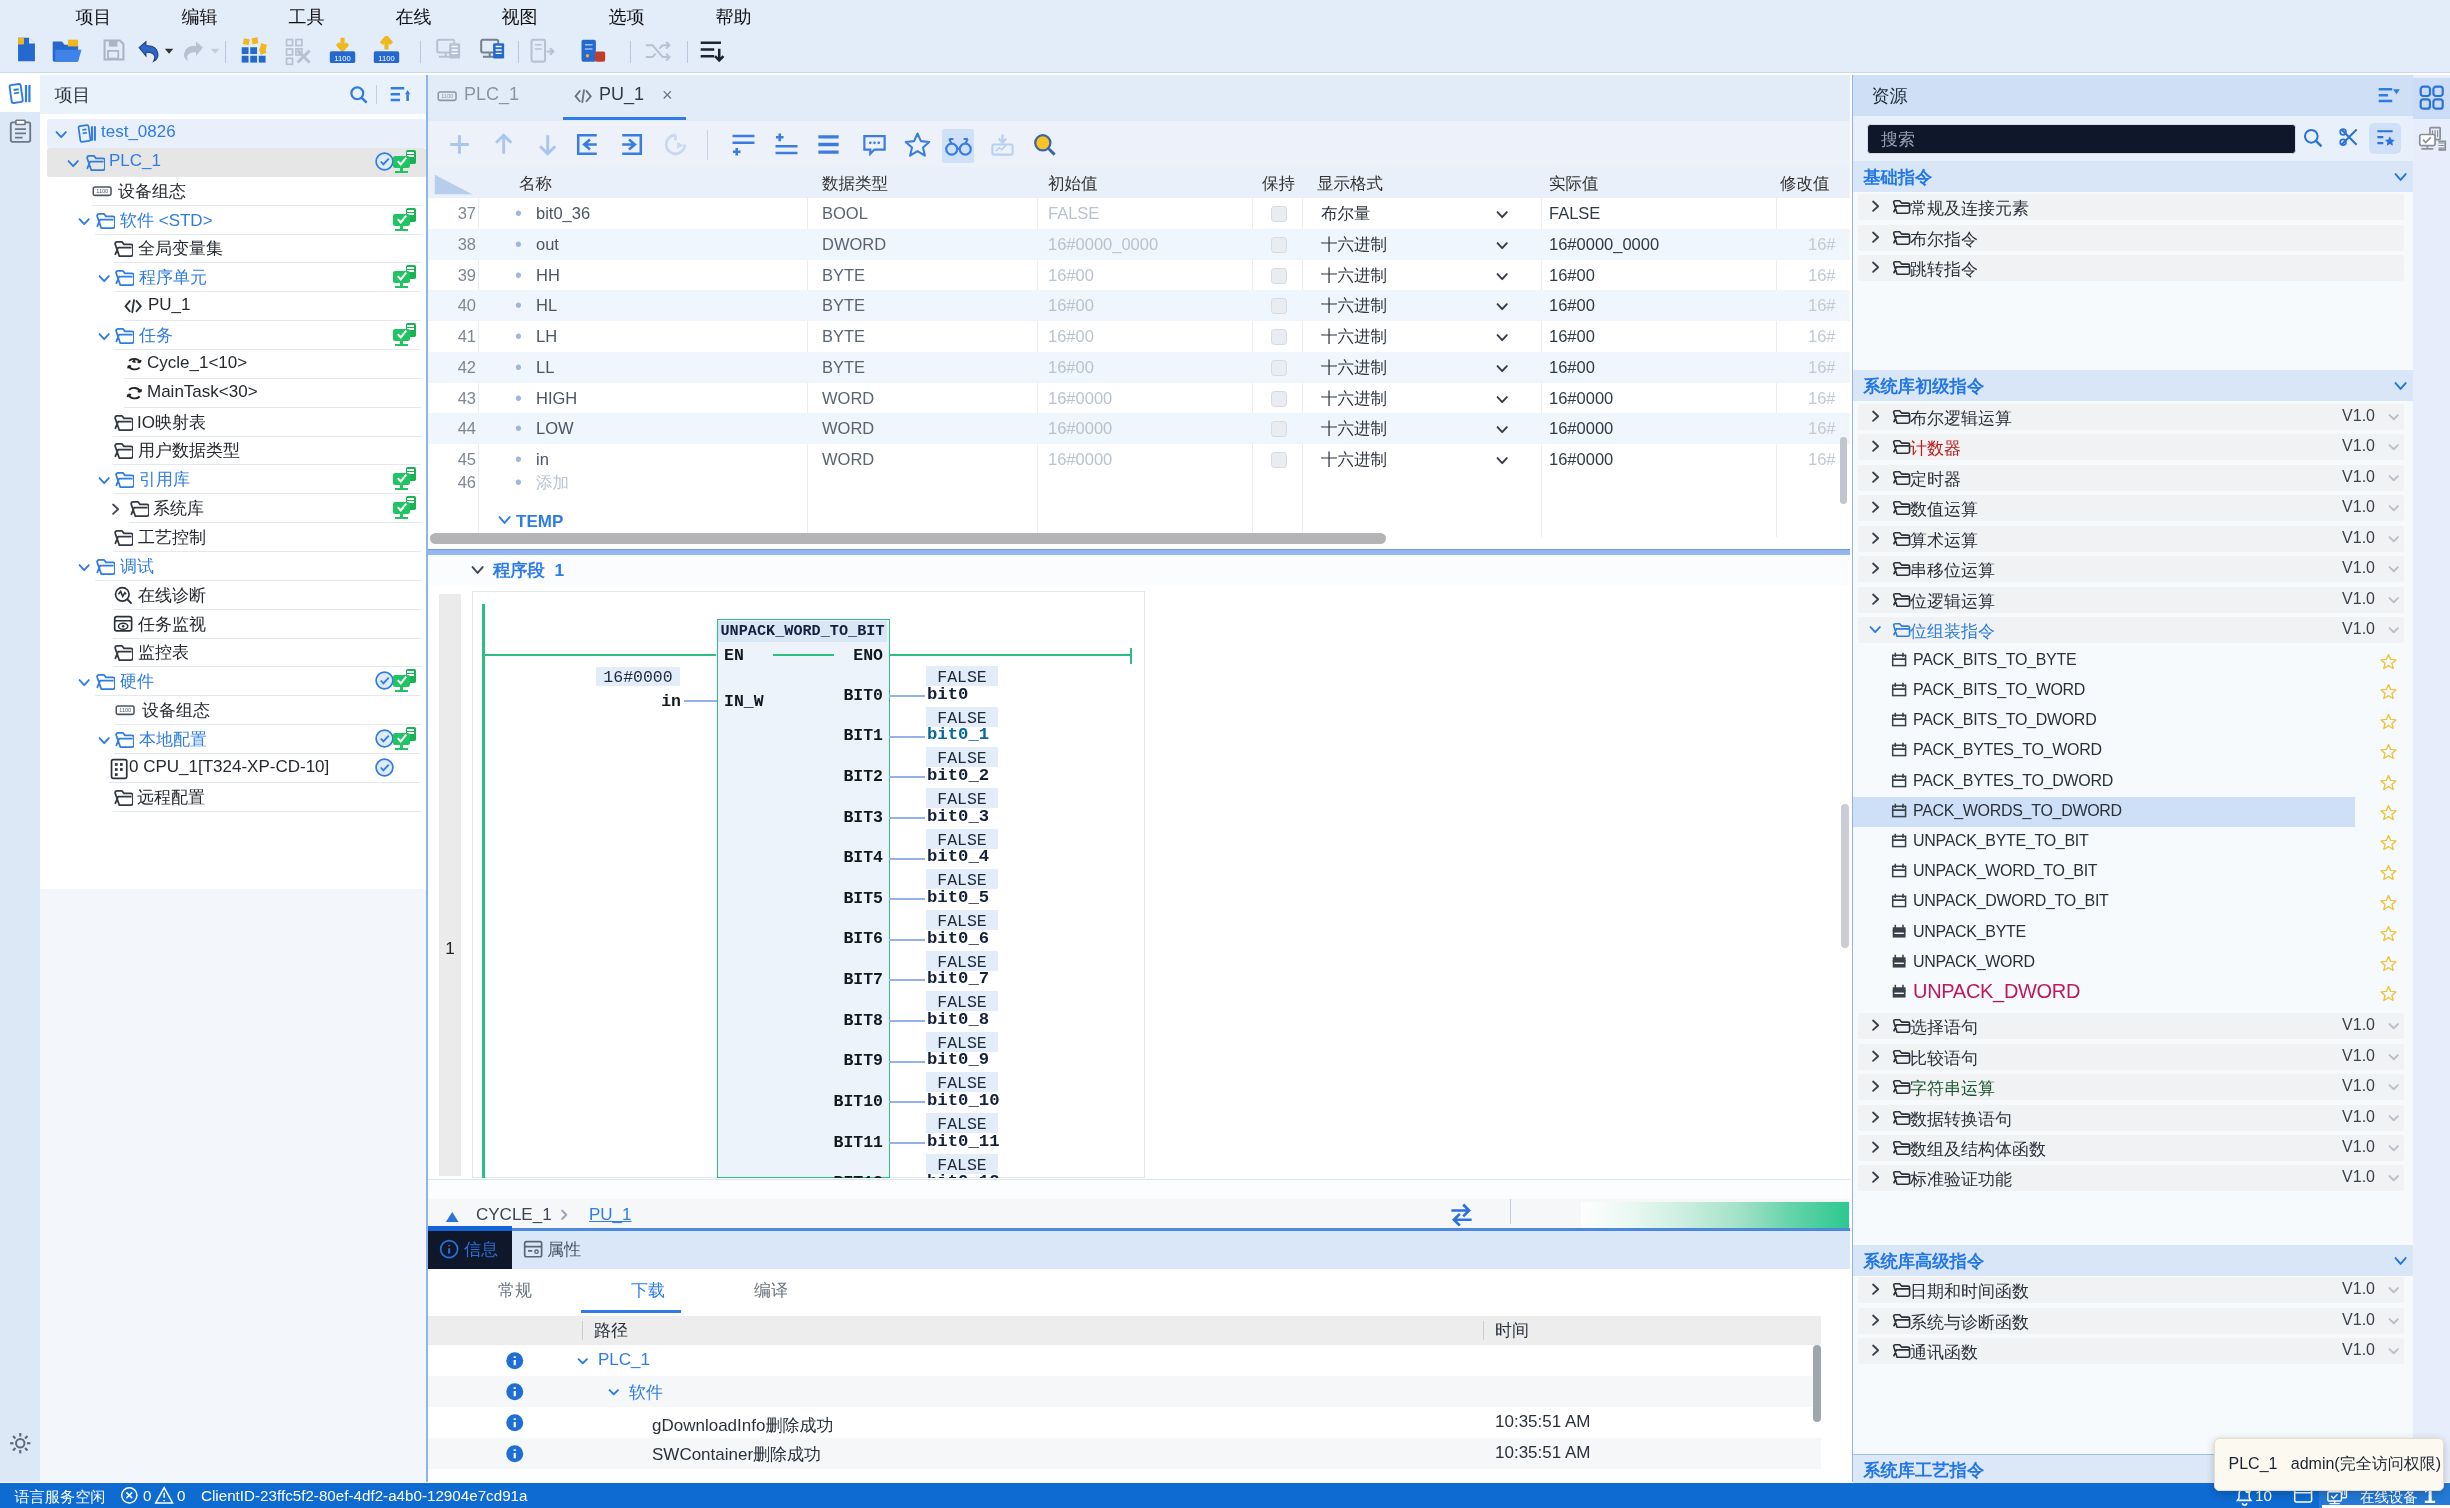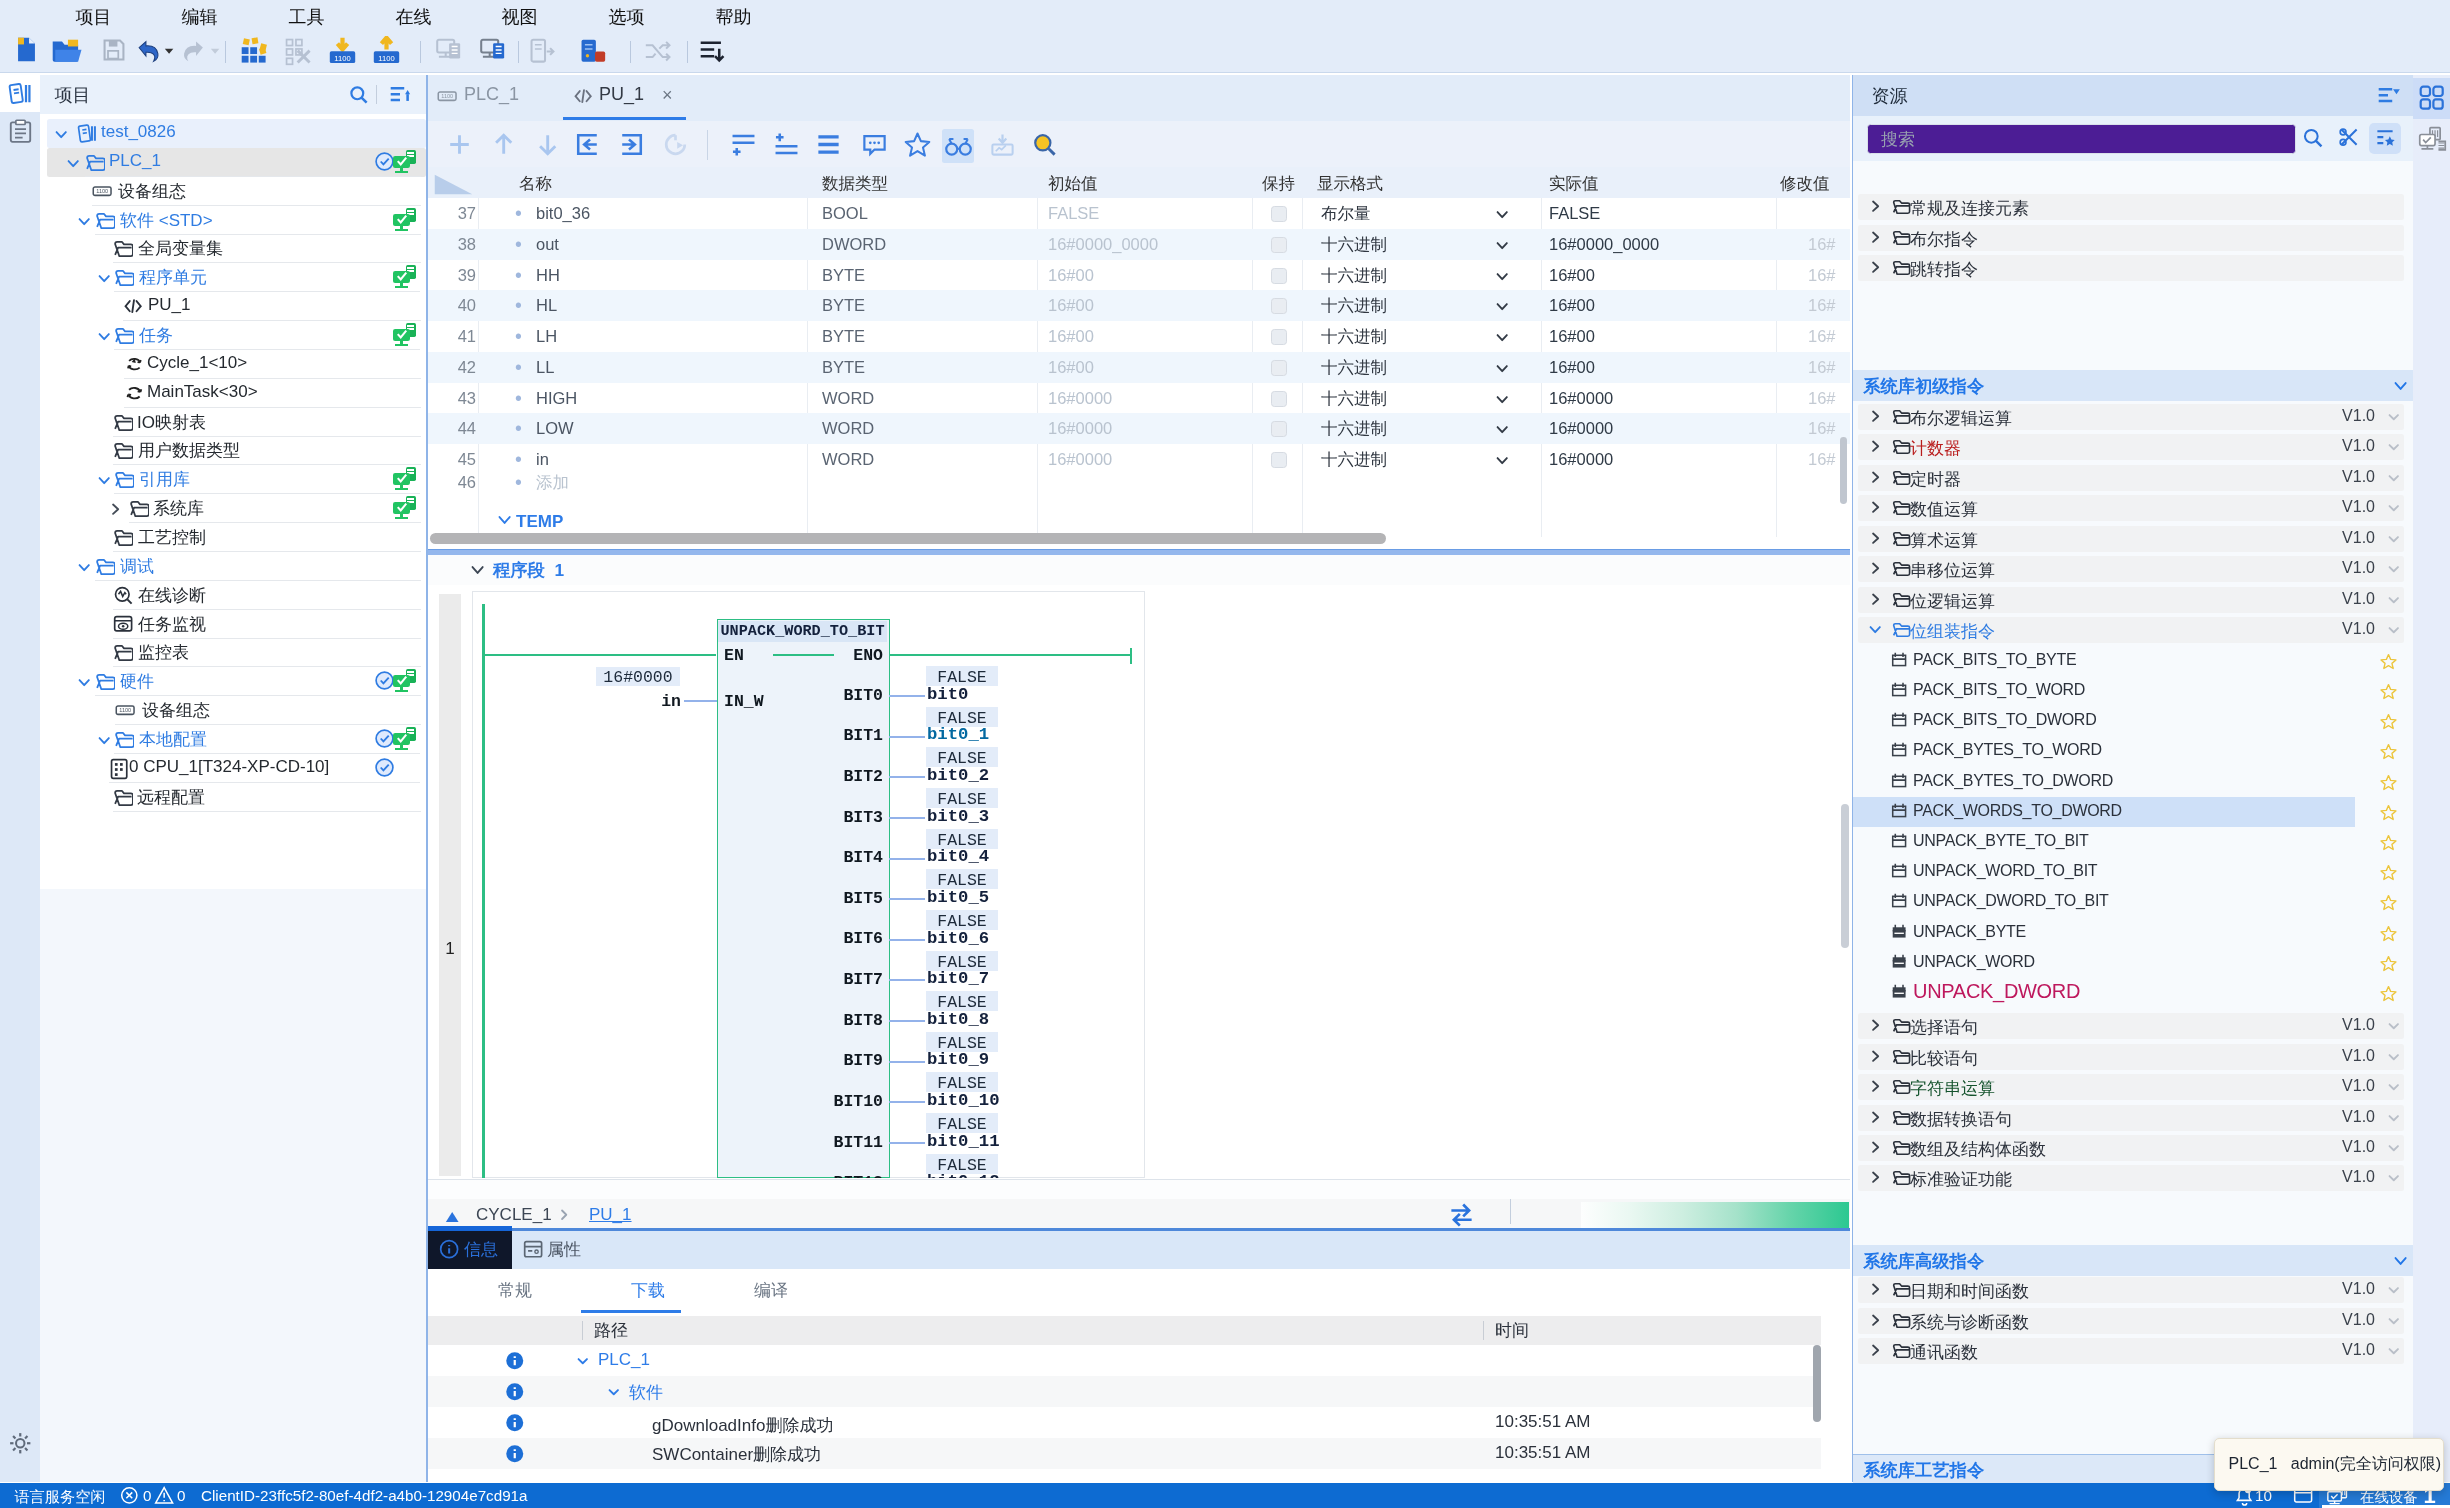--- a/index.html
+++ b/index.html
@@ -1163,40 +1163,48 @@
       <div class="abs" style="left:0;top:0;width:561px;height:41px;background:#cfdff5">
         <div class="abs" style="left:18.6px;top:9.3px;font-size:18px;color:#1f2b3a">资源</div>
         <div class="abs" style="left:523px;top:10.2px">
           <svg width="24" height="22" viewBox="0 0 28 26">
             <path d="M3 5 h16 M3 12 h11 M3 19 h16" stroke="#2f7ce2" stroke-width="3"></path>
             <path d="M20 5 l8 0 -4 6 z" fill="#2f7ce2"></path>
           </svg>
         </div>
       </div>
       <div class="abs" style="left:0;top:41px;width:561px;height:45px;background:#e8f1fb">
-        <div class="abs" style="left:14.4px;top:7.6px;width:429px;height:30px;background:#4c1d95;border:0.8px solid #d9e0ea;border-radius:3.4px">
+        <div class="abs" style="left:14.4px;top:7.6px;width:429px;height:30px;background:#0f172a;border:0.8px solid #d9e0ea;border-radius:3.4px">
           <div class="abs" style="left:12.7px;top:3.4px;font-size:17px;color:#98a2b0">搜索</div>
         </div>
         <div class="abs" style="left:449px;top:11px">
           <svg width="22" height="22" viewBox="0 0 26 26">
             <circle cx="11" cy="11" r="7.5" fill="none" stroke="#2b72d9" stroke-width="2.4"></circle>
             <path d="M16.5 16.5 L23 23" stroke="#2b72d9" stroke-width="2.8"></path>
           </svg>
         </div>
         <div class="abs" style="left:484px;top:11px">
           <svg width="24" height="22" viewBox="0 0 28 26">
             <path d="M5 21 L23 3 M5 3 L23 21" stroke="#2b72d9" stroke-width="2.4"></path>
             <circle cx="7" cy="6" r="3.4" fill="none" stroke="#2b72d9" stroke-width="2"></circle>
             <circle cx="7" cy="18" r="3.4" fill="none" stroke="#2b72d9" stroke-width="2"></circle>
           </svg>
         </div>
         <div class="abs" style="left:516px;top:6.8px;width:32px;height:31px;background:#cfe0f8;border-radius:5.1px">
           <svg style="position:absolute;left:5.1px;top:4.2px" width="22" height="22" viewBox="0 0 26 26">
             <path d="M4 5 h18 M4 12 h7 M4 19 h7" stroke="#2b72d9" stroke-width="2.6"></path>
             <path d="M19 11 l2.1 4.3 4.7 0.7 -3.4 3.3 0.8 4.7 -4.2-2.2 -4.2 2.2 0.8-4.7 -3.4-3.3 4.7-0.7 z" fill="#2b72d9" transform="scale(0.85) translate(3,2)"></path>
+          </svg>
+        </div>
+      </div>
+      <div class="rsec" style="top:86px">
+        <b>基础指令</b>
+        <div class="abs" style="left:540px;top:7.6px">
+          <svg width="15.2" height="15.2" viewBox="0 0 18 18">
+            <path d="M3 6 L9.0 13.0 L15 6" fill="none" stroke="#2176e8" stroke-width="2.2" stroke-linecap="round" stroke-linejoin="round"></path>
           </svg>
         </div>
       </div>
       <div class="ritem" style="top:119px">
         <div class="abs" style="left:10.2px;top:5.1px">
           <svg width="14.4" height="14.4" viewBox="0 0 17 17">
             <path d="M6 3 L12.0 8.5 L6 14" fill="none" stroke="#3a414b" stroke-width="2.2" stroke-linecap="round" stroke-linejoin="round"></path>
           </svg>
         </div>
         <div class="abs" style="left:34px;top:3.4px">

